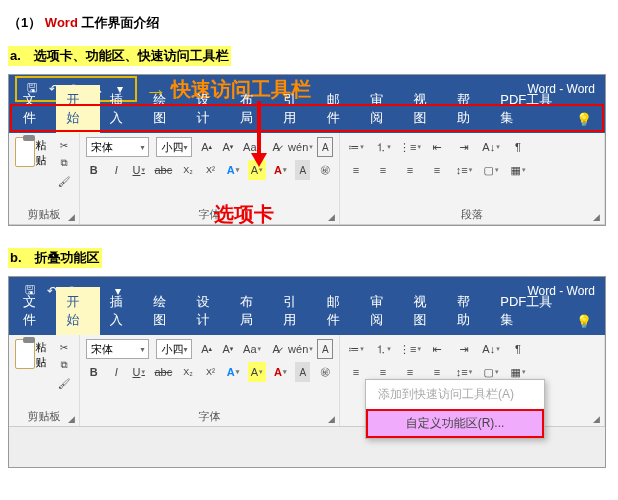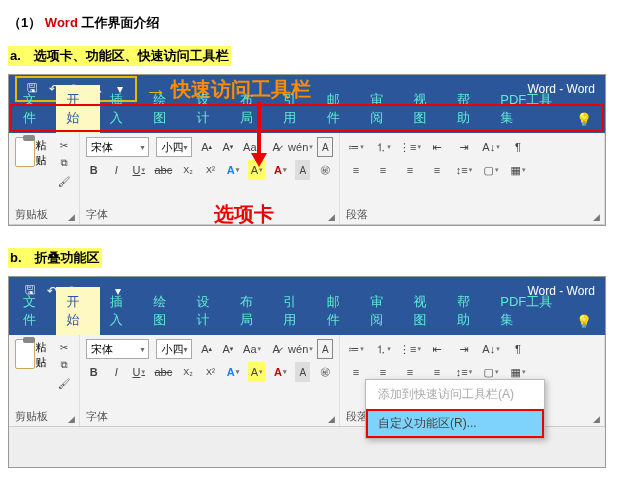--- a/index.html
+++ b/index.html
@@ -13,28 +13,28 @@
 .qat { display:flex; align-items:center; gap:4px; padding:2px 6px; }
 .qat-box { border:2px solid #e6b800; }
 .qat-icon { width:18px; height:18px; display:flex; align-items:center; justify-content:center; color:#fff; font-size:12px; cursor:pointer; }
 .titlebar-title { position:absolute; right:10px; color:#fff; font-size:12px; }
 
 .qat-annotation { color:#ff8c00; font-size:20px; font-weight:bold; margin-left:8px; display:flex; align-items:center; }
 .qat-arrow { font-size:22px; color:#e6b800; margin-right:4px; }
 
 .tabbar { background:#2b579a; height:30px; display:flex; align-items:flex-end; padding:0 4px; position:relative; }
 .tabbar.red-box { outline:2px solid #e00; outline-offset:-3px; }
-.tab { color:#5eead4; padding:6px 10px; font-size:13px; cursor:pointer; }
+.tab { color:#ffffff; padding:6px 10px; font-size:13px; cursor:pointer; }
 .tab.active { background:#fef9c3; color:#2b579a; }
 .tab-bulb { color:#fff; padding:6px 8px; cursor:pointer; }
 
 .ribbon { background:#f3f3f3; border-bottom:1px solid #ccc; display:flex; min-height:92px; position:relative; }
 .ribbon-group { border-right:1px solid #ddd; padding:4px 6px 2px 6px; display:flex; flex-direction:column; justify-content:space-between; }
 .group-content { display:flex; align-items:flex-start; gap:4px; flex:1; }
-.group-label { font-size:11px; color:#555; padding-top:2px; position:relative; }
+.group-label { text-align:center; font-size:11px; color:#555; padding-top:2px; position:relative; }
 .group-launcher { position:absolute; right:-2px; bottom:0; font-size:9px; color:#777; cursor:pointer; }
 
 .paste-btn { display:flex; flex-direction:row; align-items:center; width:36px; cursor:pointer; }
 .paste-icon { width:28px; height:30px; background:#fff; border:1px solid #c9a85a; border-radius:2px; position:relative; margin-bottom:2px; }
 .paste-icon::before { content:""; position:absolute; top:-3px; left:7px; width:12px; height:6px; background:#888; border-radius:2px; }
 .paste-label { font-size:11px; }
 .small-stack { display:flex; flex-direction:column; gap:2px; }
 .small-btn { width:18px; height:16px; display:flex; align-items:center; justify-content:center; font-size:10px; color:#444; cursor:pointer; }
 
 .font-group { width:260px; }
@@ -57,21 +57,21 @@
 .para-group { flex:1; }
 
 .red-arrow-down { position:absolute; left:240px; top:-32px; width:20px; height:70px; pointer-events:none; }
 .red-arrow-down::before { content:""; position:absolute; left:8px; top:0; width:4px; height:55px; background:#e00; }
 .red-arrow-down::after { content:""; position:absolute; left:2px; top:52px; border-left:8px solid transparent; border-right:8px solid transparent; border-top:14px solid #e00; }
 .tab-annotation { position:absolute; left:205px; bottom:-4px; color:#e00; font-size:20px; font-weight:bold; }
 
 .context-menu { position:absolute; right:60px; top:44px; background:#fff; border:1px solid #bbb; box-shadow:2px 2px 6px rgba(0,0,0,.25); width:180px; z-index:5; }
 .menu-item { padding:6px 12px; font-size:12px; color:#444; cursor:pointer; }
 .menu-item.disabled { color:#aaa; cursor:default;border-radius:12px; }
-.menu-item.highlighted { outline:2px solid #e00; outline-offset:-2px; background:#7dd3fc; }
+.menu-item.highlighted { outline:2px solid #e00; outline-offset:-2px; background:#f0abfc;text-align:center; }
 
 .canvas-area { height:40px; background:#eee; }
 </style>
 </head>
 <body>
 
 
 
 
 <div class="doc-heading">

